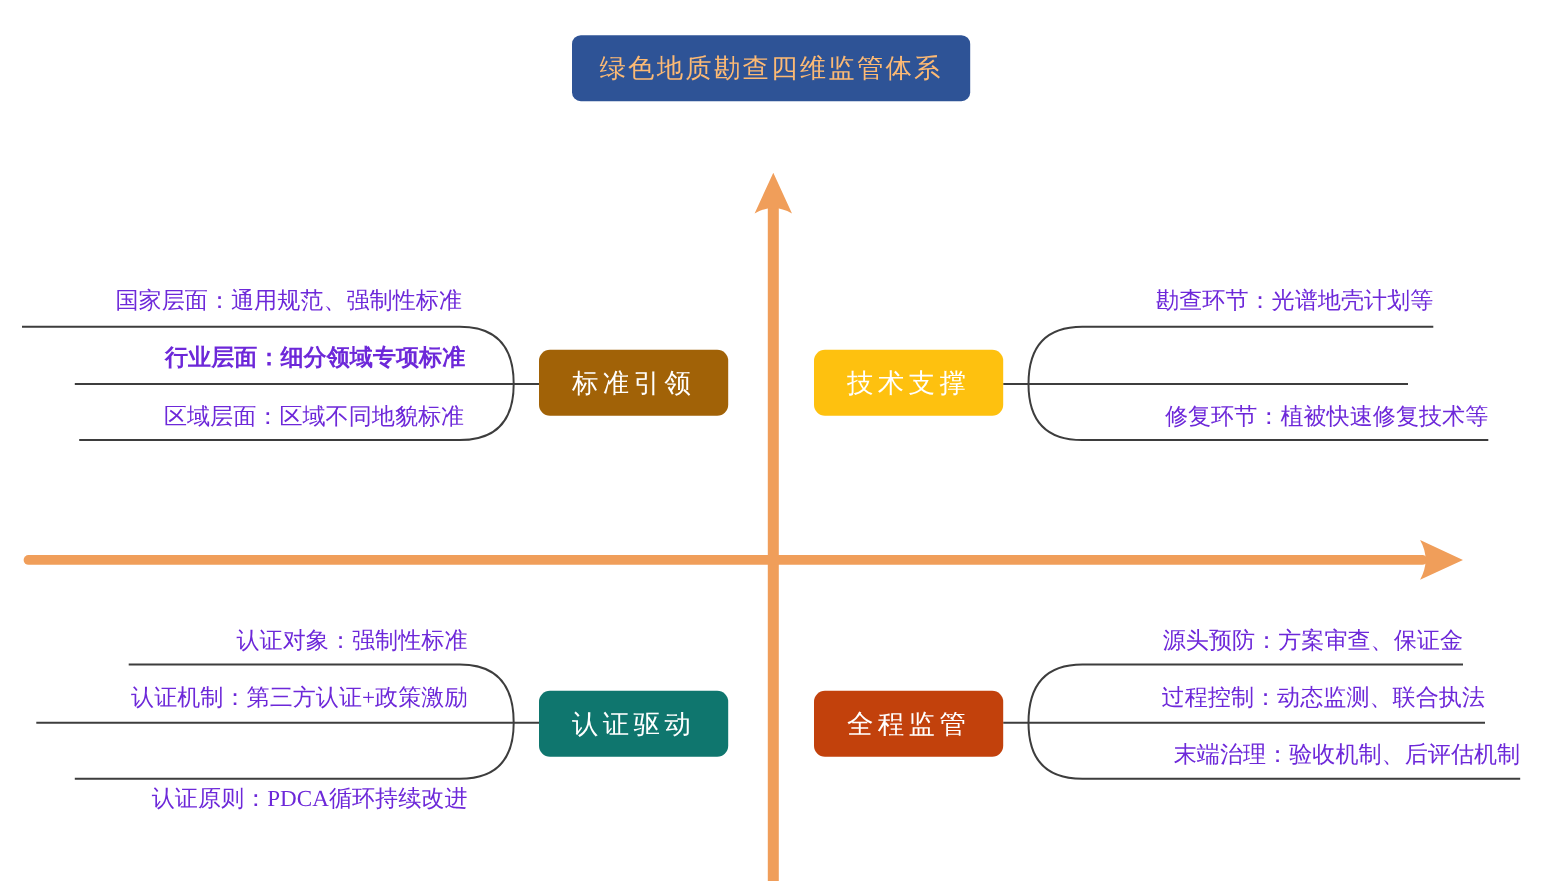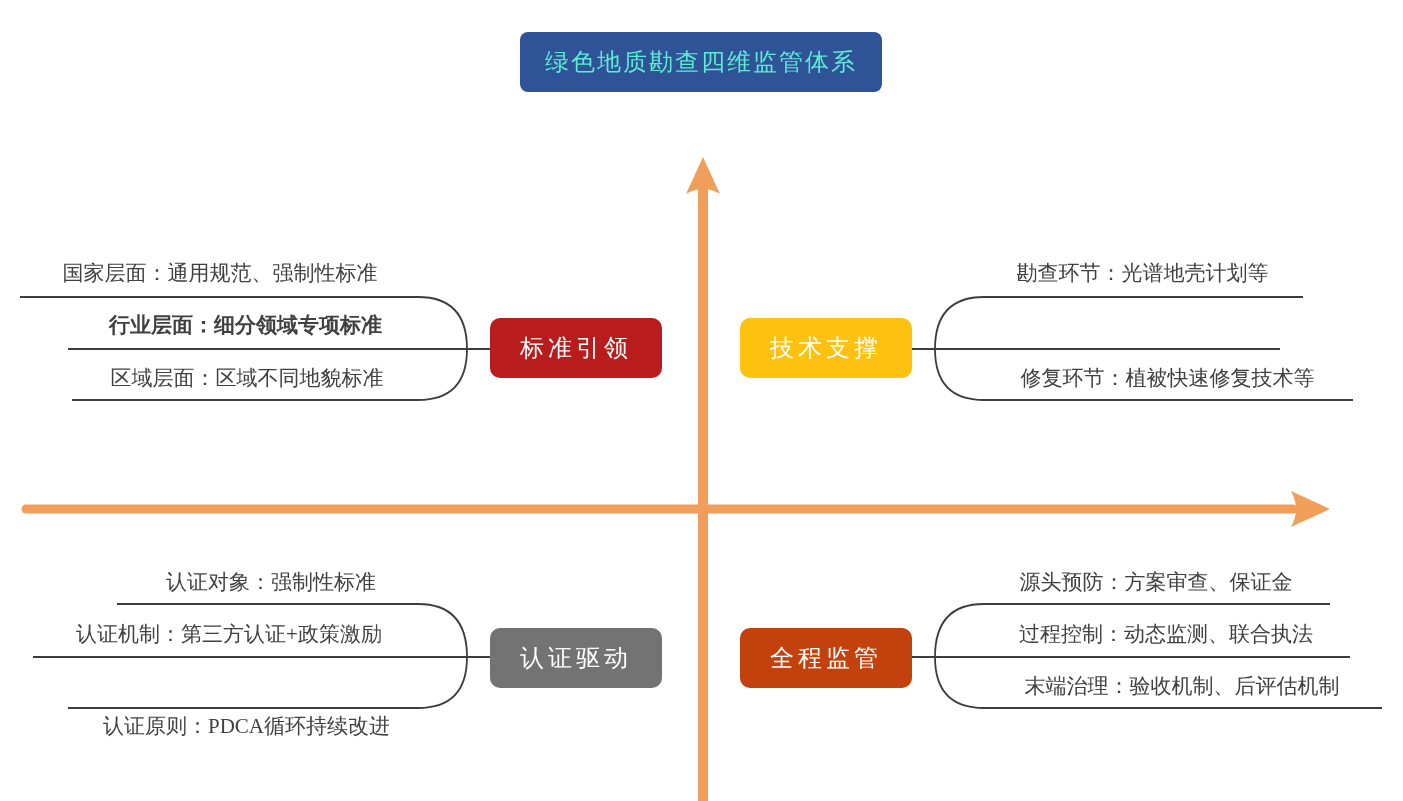--- a/index.html
+++ b/index.html
@@ -4,36 +4,36 @@
 <style>
   html,body { margin:0; padding:0; background:#ffffff; }
   .canvas {
     position:relative; width:1403px; height:801px; background:#ffffff;
     font-family:"Liberation Serif","DejaVu Serif",serif; overflow:hidden;
   }
   svg.layer { position:absolute; left:0; top:0; width:1403px; height:801px; }
 
   .title-box {
     position:absolute; left:520px; top:32px; width:362px; height:60px;
-    background:#2e5396; border-radius:8px; color:#5eead4; font-size:24px;
+    background:#2e5396; border-radius:8px; color:#fdba74; font-size:24px;
     display:flex; align-items:center; justify-content:center; letter-spacing:2px;
   }
   .node {
     position:absolute; width:172px; height:60px; border-radius:10px;
     color:#ffffff; font-size:24px; display:flex; align-items:center;
     justify-content:center; letter-spacing:4px;
   }
-  .node-tl { left:490px; top:318px; background:#b91c1c; }
+  .node-tl { left:490px; top:318px; background:#a16207; }
   .node-tr { left:740px; top:318px; background:#fec10f; }
-  .node-bl { left:490px; top:628px; background:#737373; }
+  .node-bl { left:490px; top:628px; background:#0f766e; }
   .node-br { left:740px; top:628px; background:#c2410c; }
 
   .item {
-    position:absolute; height:28px; line-height:28px; text-align:center;
-    font-size:21px; color:#404040; white-space:nowrap;
+    position:absolute; height:28px; line-height:28px; text-align:right;
+    font-size:21px; color:#6d28d9; white-space:nowrap;
   }
   .q0i0 { left:20px;  top:259px; width:400px; }
   .q0i1 { left:68px;  top:311px; width:355px;font-weight:bold; }
   .q0i2 { left:72px;  top:364px; width:350px; }
   .q1i0 { left:982px; top:259px; width:321px; }
   .q1i1 { left:982px; top:311px; width:298px; }
   .q1i2 { left:982px; top:364px; width:371px; }
   .q2i0 { left:117px; top:568px; width:308px; }
   .q2i1 { left:33px;  top:620px; width:392px; }
   .q2i2 { left:68px;  top:712px; width:357px; }

